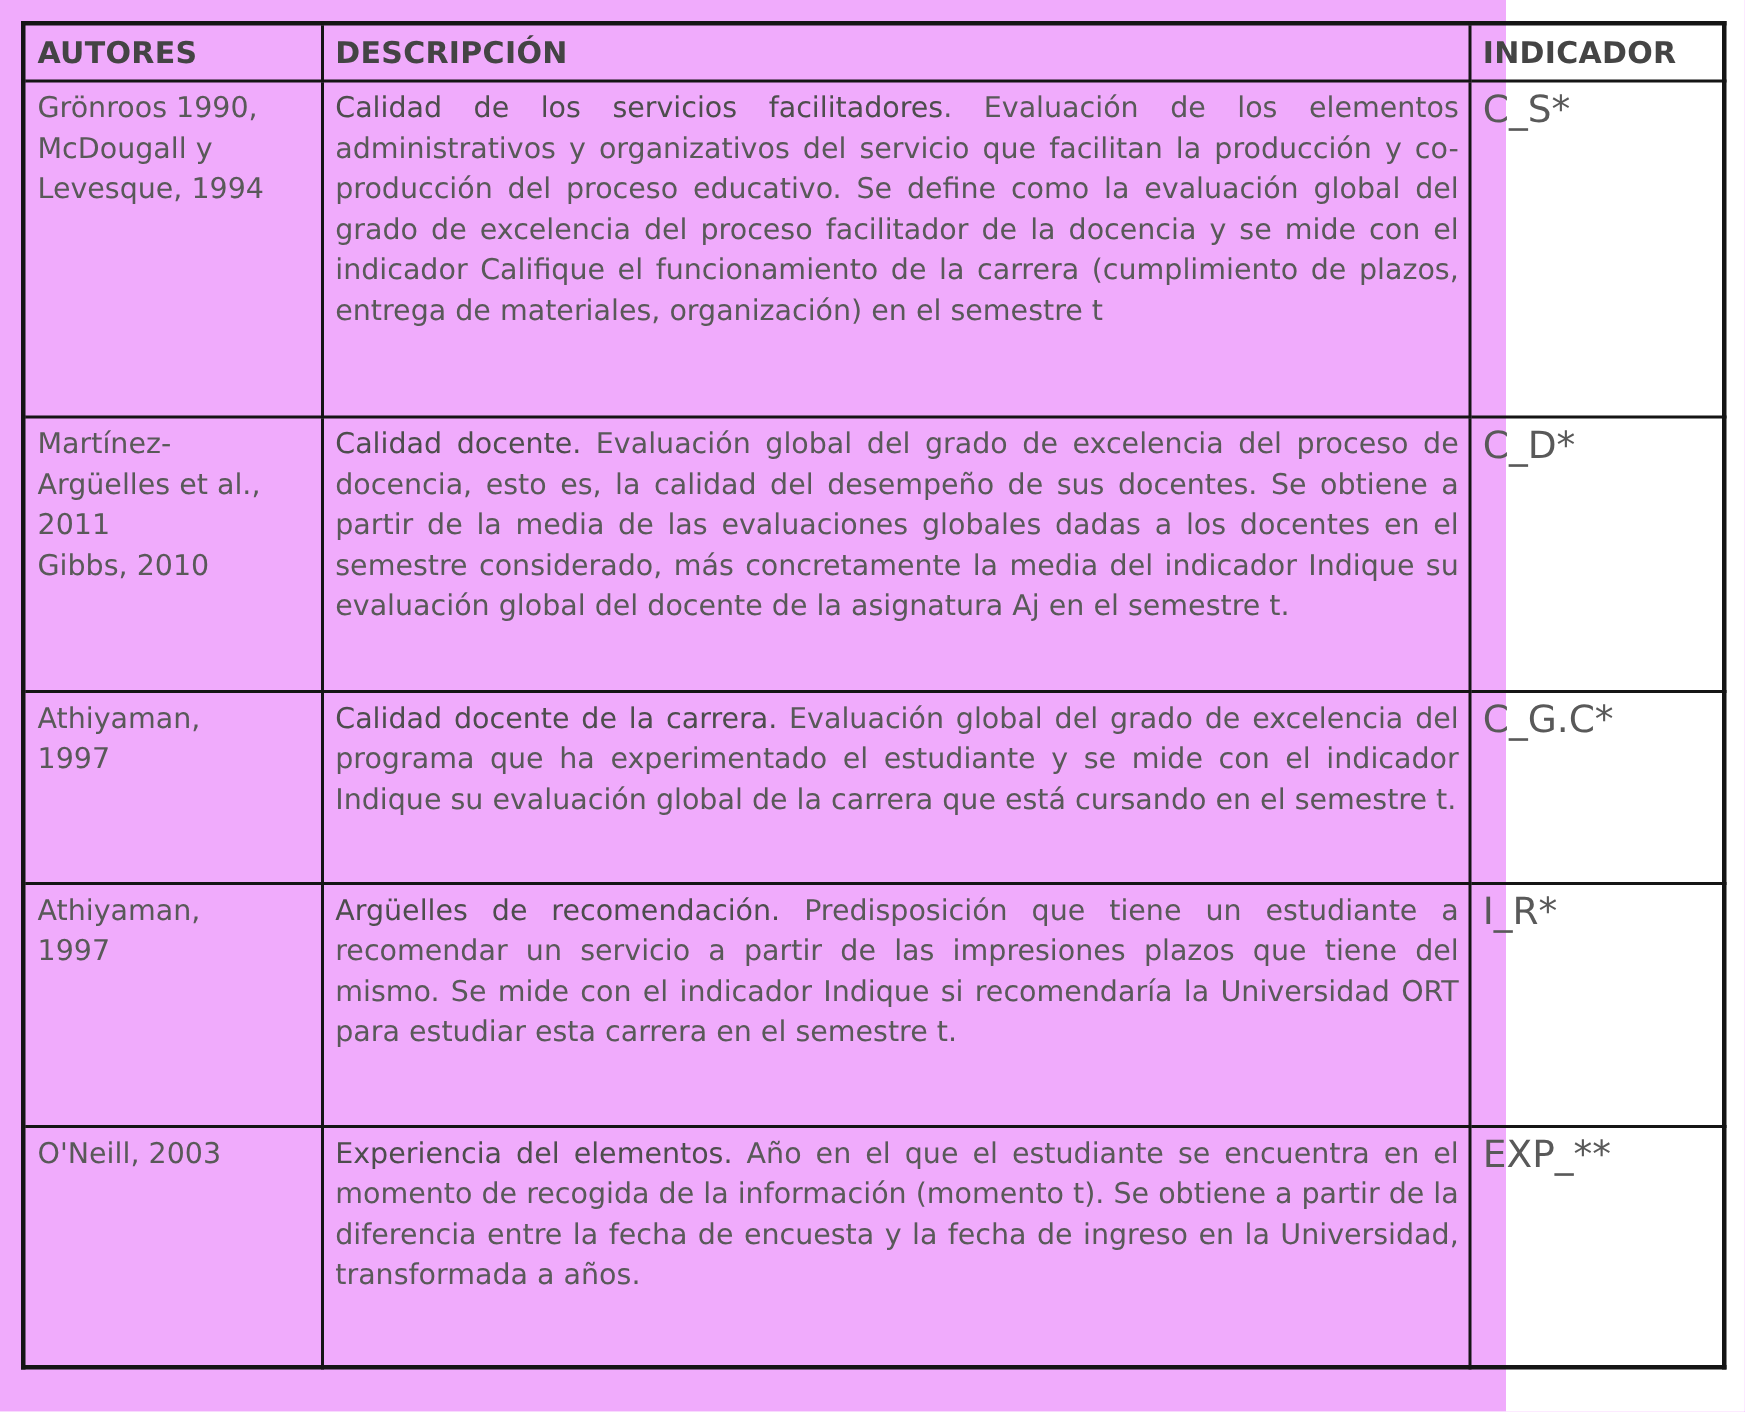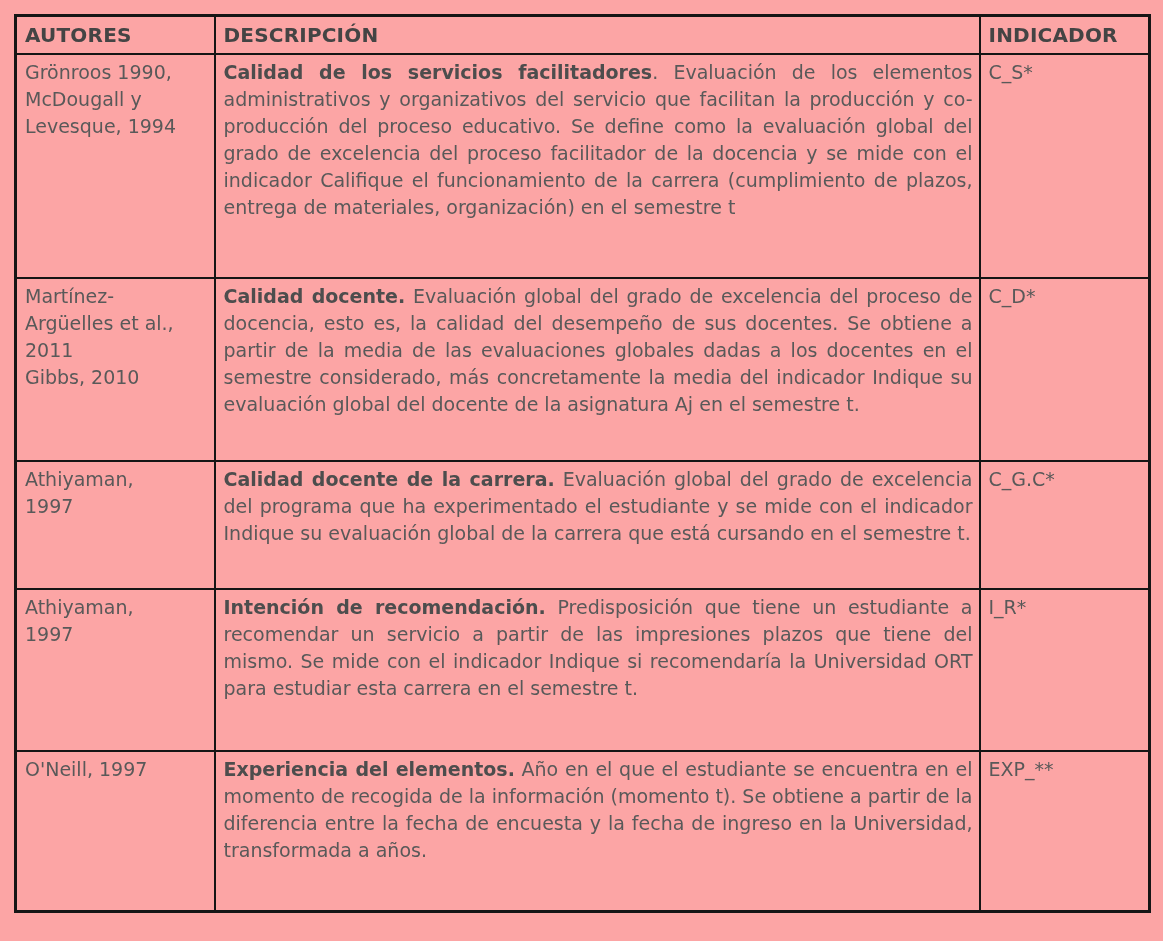--- a/index.html
+++ b/index.html
@@ -2,21 +2,21 @@
 <html><head>
 <meta charset="utf-8">
 <style>
   * { margin: 0; padding: 0; box-sizing: border-box; }
   html, body {
     width: 1163px; height: 941px;
     background: #ffffff;
     font-family: "DejaVu Sans", "Liberation Sans", sans-serif;
     overflow: hidden;
   }
-  .page { position: relative; width: 1163px; height: 941px; background: #fca5a5; }
+  .page { position: relative; width: 1004px; height: 941px; background: #f0abfc; }
   table.indicators {
     position: absolute; left: 14px; top: 14px;
     width: 1134px;
     border-collapse: collapse;
     table-layout: fixed;
     border: 3px solid #151515;
   }
   col.c-aut { width: 199px; }
   col.c-desc { width: 765px; }
   col.c-ind { width: 170px; }
@@ -34,22 +34,22 @@
     vertical-align: middle;
     letter-spacing: 0.2px;
   }
   td { color: #595959; font-size: 19px; line-height: 27px; }
   td.autores {
     white-space: pre-line;
     text-align: justify;
     padding-right: 8px;
   }
   td.desc { text-align: justify; padding-right: 6px; }
-  td.desc .desc-title { font-weight: bold; color: #4d4d4d; }
-  td.ind { font-size: 19px; color: #595959; }
+  td.desc .desc-title { font-weight: normal; color: #4d4d4d; }
+  td.ind { font-size: 25px; color: #595959; }
   tr.r1 td { height: 224px; }
   tr.r2 td { height: 183px; }
   tr.r3 td { height: 128px; }
   tr.r4 td { height: 162px; }
   tr.r5 td { height: 161px; }
 </style>
 </head>
 <body>
 
 <div class="page">
@@ -84,23 +84,23 @@
       </tr>
       <tr class="r3">
         <td class="autores">Athiyaman,
 1997</td>
         <td class="desc"><span class="desc-title">Calidad docente de la carrera.</span><span class="desc-text"> Evaluación global del grado de excelencia del programa que ha experimentado el estudiante y se mide con el indicador Indique su evaluación global de la carrera que está cursando en el semestre t.</span></td>
         <td class="ind">C_G.C*</td>
       </tr>
       <tr class="r4">
         <td class="autores">Athiyaman,
 1997</td>
-        <td class="desc"><span class="desc-title">Intención de recomendación.</span><span class="desc-text"> Predisposición que tiene un estudiante a recomendar un servicio a partir de las impresiones plazos que tiene del mismo. Se mide con el indicador Indique si recomendaría la Universidad ORT para estudiar esta carrera en el semestre t.</span></td>
+        <td class="desc"><span class="desc-title">Argüelles de recomendación.</span><span class="desc-text"> Predisposición que tiene un estudiante a recomendar un servicio a partir de las impresiones plazos que tiene del mismo. Se mide con el indicador Indique si recomendaría la Universidad ORT para estudiar esta carrera en el semestre t.</span></td>
         <td class="ind">I_R*</td>
       </tr>
       <tr class="r5">
-        <td class="autores">O'Neill, 1997</td>
+        <td class="autores">O'Neill, 2003</td>
         <td class="desc"><span class="desc-title">Experiencia del elementos.</span><span class="desc-text"> Año en el que el estudiante se encuentra en el momento de recogida de la información (momento t). Se obtiene a partir de la diferencia entre la fecha de encuesta y la fecha de ingreso en la Universidad, transformada a años.</span></td>
         <td class="ind">EXP_**</td>
       </tr>
     </tbody>
   </table>
 </div>
 
 </body></html>

